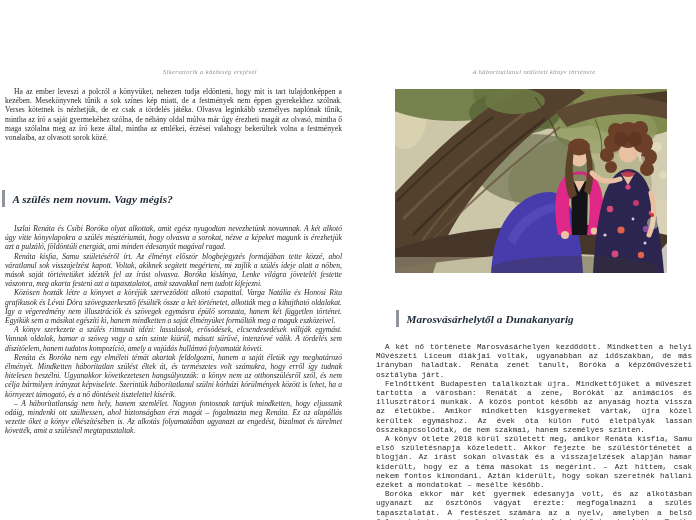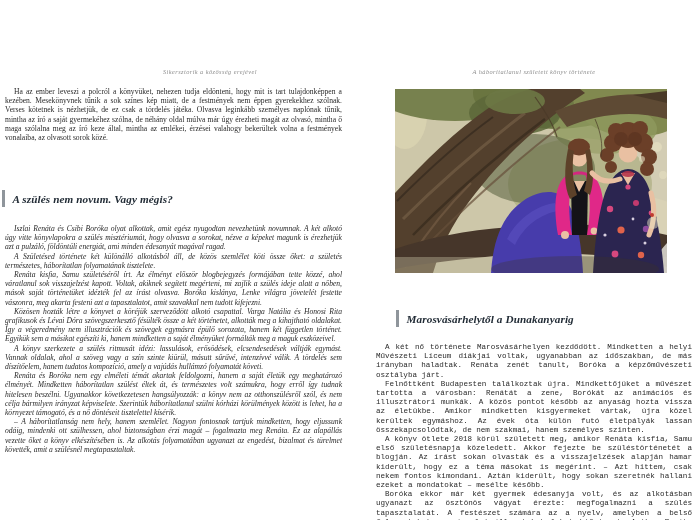--- a/index.html
+++ b/index.html
@@ -61,24 +61,23 @@
       <p class="body-par">Ha az ember leveszi a polcról a könyvüket, nehezen tudja eldönteni, hogy mit is tart tulajdonképpen a kezében. Mesekönyvnek tűnik a sok színes kép miatt, de a festmények nem éppen gyerekekhez szólnak. Verses kötetnek is nézhetjük, de ez csak a tördelés játéka. Olvasva leginkább személyes naplónak tűnik, mintha az író a saját gyermekéhez szólna, de néhány oldal múlva már úgy érezheti magát az olvasó, mintha ő maga szólalna meg az író keze által, mintha az emlékei, érzései valahogy bekerültek volna a festmények vonalaiba, az olvasott sorok közé.</p>
     </div>
 
     <h2 class="section-heading heading-left">
       <span class="bar"></span>
       <span class="ht">A szülés nem novum. Vagy mégis?</span>
     </h2>
 
     <div class="body-block-left">
       <p class="body-par">Iszlai Renáta és Csibi Boróka olyat alkottak, amit egész nyugodtan nevezhetünk novumnak. A két alkotó úgy vitte könyvlapokra a szülés misztériumát, hogy olvasva a sorokat, nézve a képeket magunk is érezhetjük azt a pulzáló, földöntúli energiát, ami minden édesanyát magával ragad.</p>
-      <p class="body-par">A Születésed története két különálló alkotásból áll, de közös szemlélet köti össze őket: a születés természetes, háborítatlan folyamatának tisztelete.</p>
       <p class="body-par">Renáta kisfia, Samu születéséről írt. Az élményt először blogbejegyzés formájában tette közzé, ahol váratlanul sok visszajelzést kapott. Voltak, akiknek segített megérteni, mi zajlik a szülés ideje alatt a nőben, mások saját történetüket idézték fel az írást olvasva. Boróka kislánya, Lenke világra jövetelét festette vászonra, meg akarta festeni azt a tapasztalatot, amit szavakkal nem tudott kifejezni.</p>
       <p class="body-par">Közösen hozták létre a könyvet a köréjük szerveződött alkotó csapattal. Varga Natália és Honosi Rita grafikusok és Lévai Dóra szövegszerkesztő fésülték össze a két történetet, alkották meg a kihajtható oldalakat. Így a végeredmény nem illusztrációk és szövegek egymásra épülő sorozata, hanem két független történet. Egyikük sem a másikat egészíti ki, hanem mindketten a saját élményüket formálták meg a maguk eszközeivel.</p>
-      <p class="body-par">A könyv szerkezete a szülés ritmusát idézi: lassulások, erősödések, elcsendesedések váltják egymást. Vannak oldalak, ahol a szöveg vagy a szín szinte kiürül, másutt sűrűvé, intenzívvé válik. A tördelés sem díszítőelem, hanem tudatos kompozíció, amely a vajúdás hullámzó folyamatát követi.</p>
+      <p class="body-par">A könyv szerkezete a szülés ritmusát idézi: lassulások, erősödések, elcsendesedések váltják egymást. Vannak oldalak, hamar a szöveg vagy a szín szinte kiürül, másutt sűrűvé, intenzívvé válik. A tördelés sem díszítőelem, hanem tudatos kompozíció, amely a vajúdás hullámzó folyamatát követi.</p>
       <p class="body-par">Renáta és Boróka nem egy elméleti témát akartak feldolgozni, hanem a saját életük egy meghatározó élményét. Mindketten háborítatlan szülést éltek át, és természetes volt számukra, hogy erről így tudnak hitelesen beszélni. Ugyanakkor következetesen hangsúlyozzák: a könyv nem az otthonszülésről szól, és nem célja bármilyen irányzat képviselete. Szerintük háborítatlanul szülni kórházi körülmények között is lehet, ha a környezet támogató, és a nő döntéseit tisztelettel kísérik.</p>
       <p class="body-par">– A háborítatlanság nem hely, hanem szemlélet. Nagyon fontosnak tartjuk mindketten, hogy eljussunk odáig, mindenki ott szülhessen, ahol biztonságban érzi magát – fogalmazta meg Renáta. Ez az alapállás vezette őket a könyv elkészítésében is. Az alkotás folyamatában ugyanazt az engedést, bizalmat és türelmet követték, amit a szülésnél megtapasztaltak.</p>
     </div>
 
     <div class="page-number pn-left">4</div>
   </section>
 
   <section class="page page-right">
     <div class="running-head rh-right">A háborítatlanul született könyv története</div>
 

